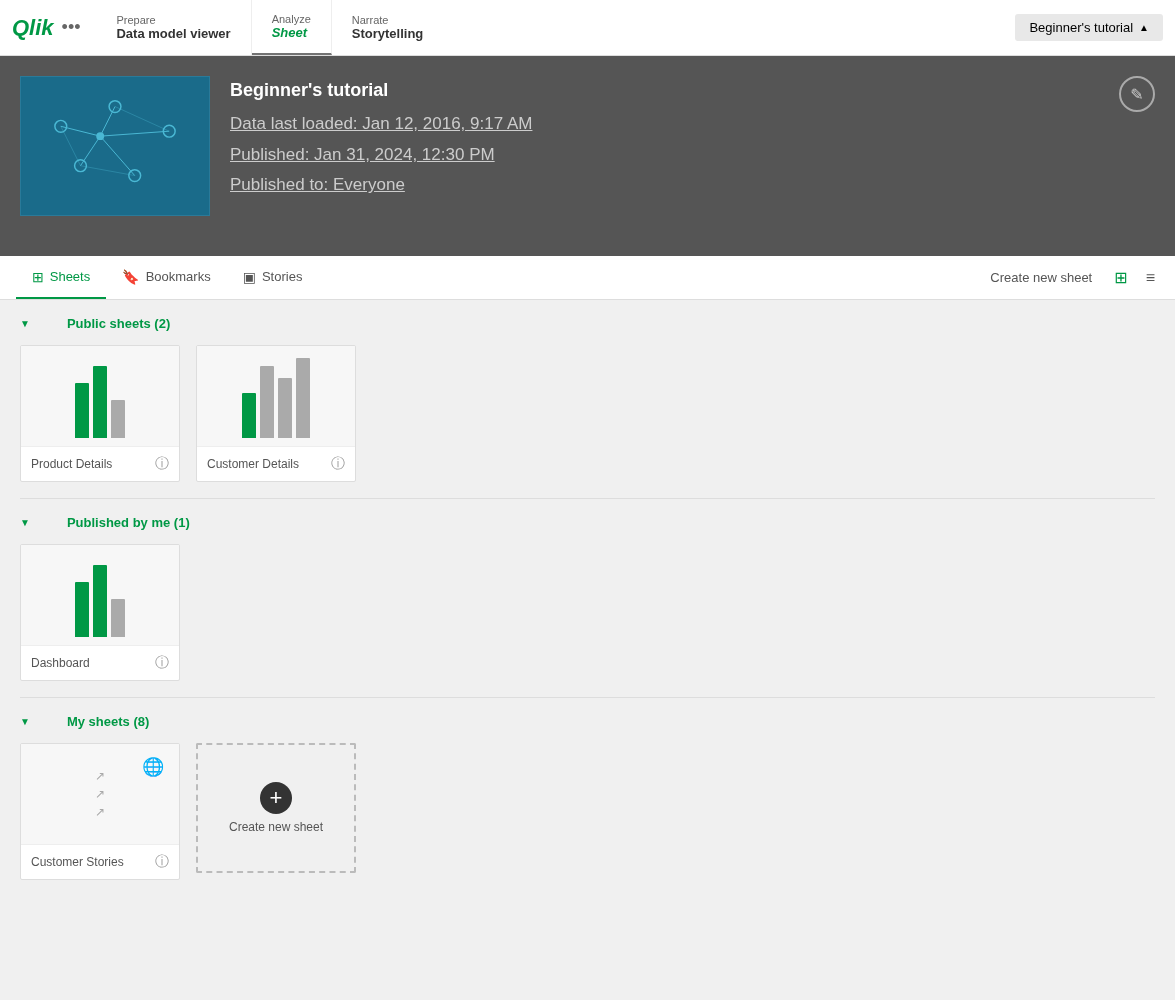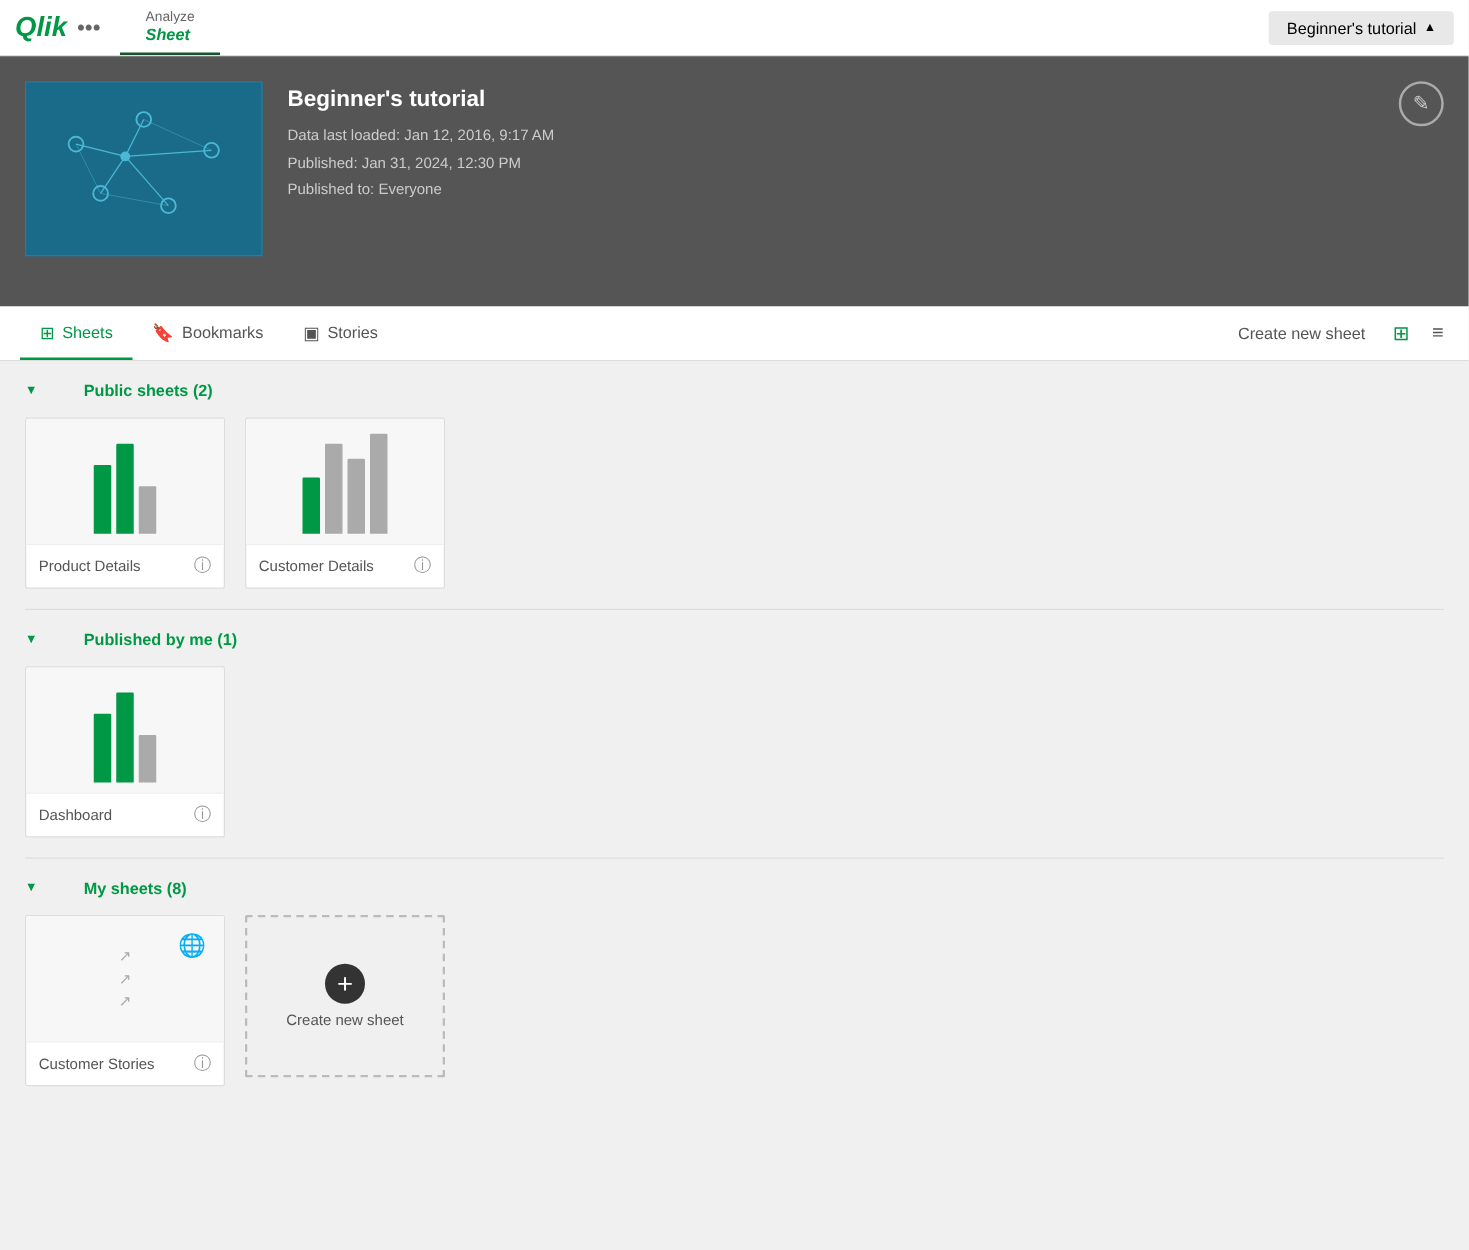--- a/index.html
+++ b/index.html
@@ -3,21 +3,21 @@
   <meta charset="utf-8">
   <style>
     * { box-sizing: border-box; margin: 0; padding: 0; }
     body { font-family: 'Segoe UI', Arial, sans-serif; background: #f0f0f0; color: #333; font-size: 13px; }
 
     
     .top-nav {
       display: flex;
       align-items: center;
       background: #fff;
-      height: 45px;
+      height: 56px;
       border-bottom: 1px solid #ddd;
       padding: 0 12px;
       gap: 0;
     }
     .qlik-logo {
       display: flex;
       align-items: center;
       gap: 8px;
       margin-right: 16px;
     }
@@ -49,21 +49,21 @@
     .nav-label-bottom {
       font-size: 13px;
       font-weight: 600;
       color: #333;
     }
     .nav-label-bottom.active {
       color: #009845;
       font-style: italic;
     }
     .nav-section.active {
-      border-bottom: 2px solid #14532d;
+      border-bottom: 2px solid #737373;
     }
     .breadcrumb-btn {
       margin-left: auto;
       display: flex;
       align-items: center;
       gap: 6px;
       background: #e8e8e8;
       border: none;
       padding: 6px 14px;
       border-radius: 3px;
@@ -102,23 +102,24 @@
       color: #fff;
       padding-top: 4px;
     }
     .app-title {
       font-size: 18px;
       font-weight: 600;
       color: #fff;
       margin-bottom: 8px;
     }
     .app-meta {
-      font-size: 12px;
+      font-size: 17px;
       color: #ccc;
       line-height: 1.8;
+      text-decoration: underline;
     }
     .edit-btn {
       position: absolute;
       top: 20px;
       right: 20px;
       width: 36px;
       height: 36px;
       border-radius: 50%;
       background: transparent;
       border: 2px solid #aaa;
@@ -328,23 +329,31 @@
   </style>
 </head>
 <body>
 
 <div class="top-nav">
   <div class="qlik-logo">
     <span class="qlik-logo-text">Qlik</span>
     <span class="qlik-dots">•••</span>
   </div>
 
+  <div class="nav-section">
+    <span class="nav-label-top">Prepare</span>
+    <span class="nav-label-bottom">Data model viewer</span>
+  </div>
   <div class="nav-section active">
     <span class="nav-label-top">Analyze</span>
     <span class="nav-label-bottom active">Sheet</span>
+  </div>
+  <div class="nav-section">
+    <span class="nav-label-top">Narrate</span>
+    <span class="nav-label-bottom">Storytelling</span>
   </div>
 
   <button class="breadcrumb-btn">
     <span>Beginner's tutorial</span>
     <span class="chevron">▲</span>
   </button>
 </div>
 
 <div class="header-panel">
   <div class="app-thumbnail">

